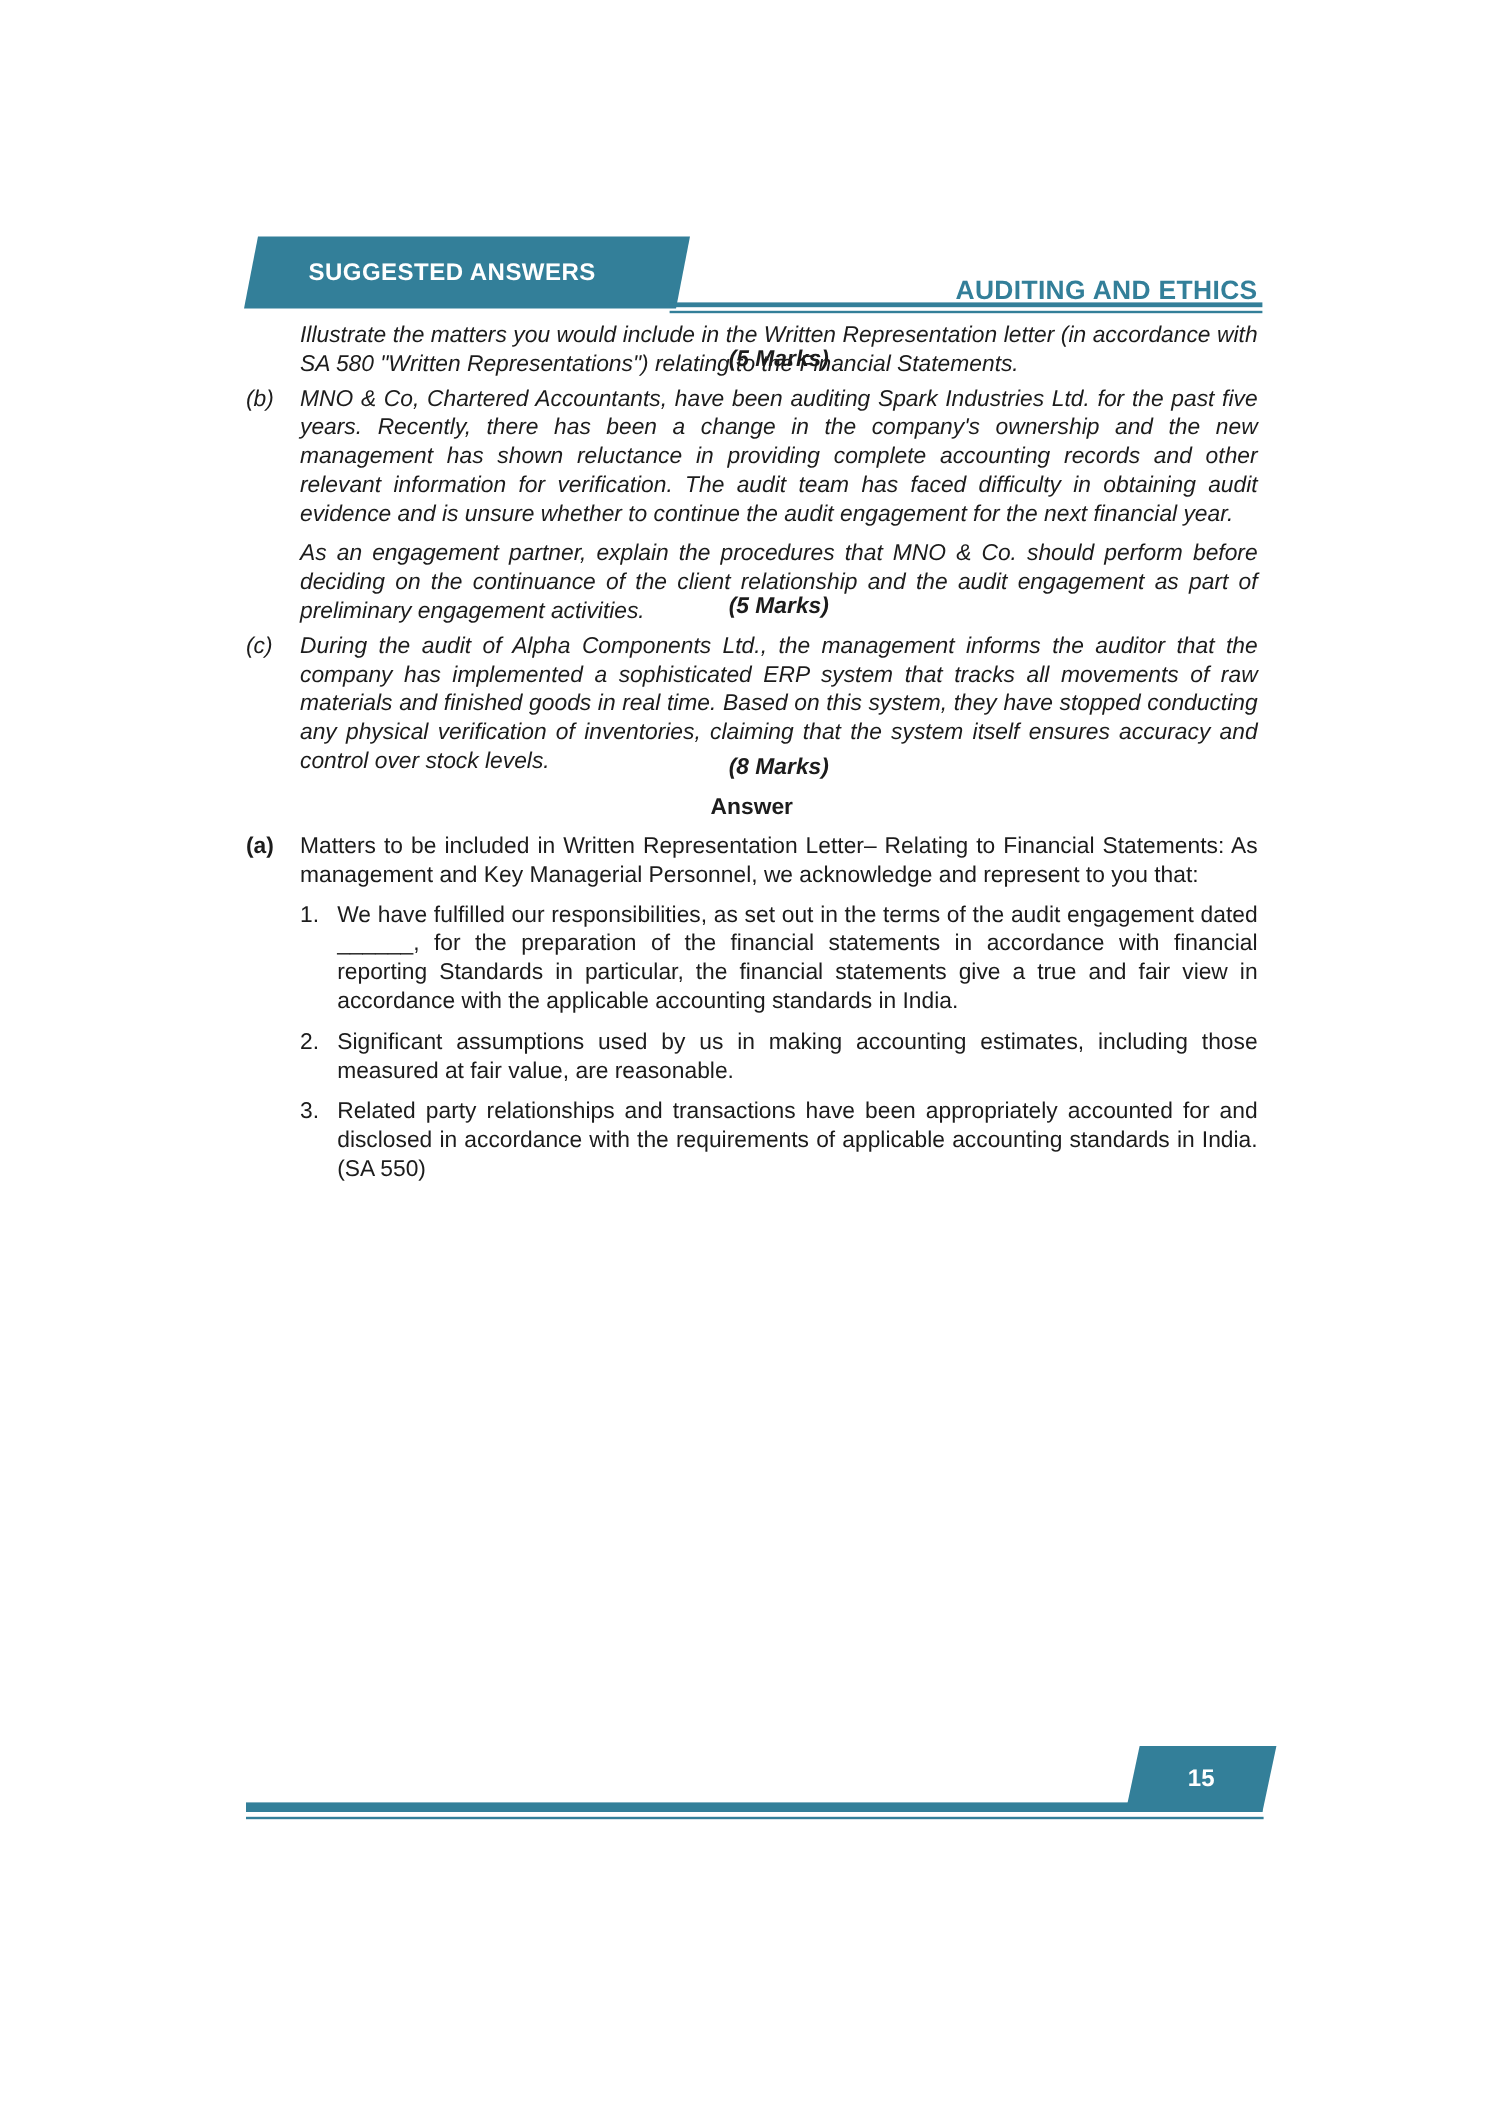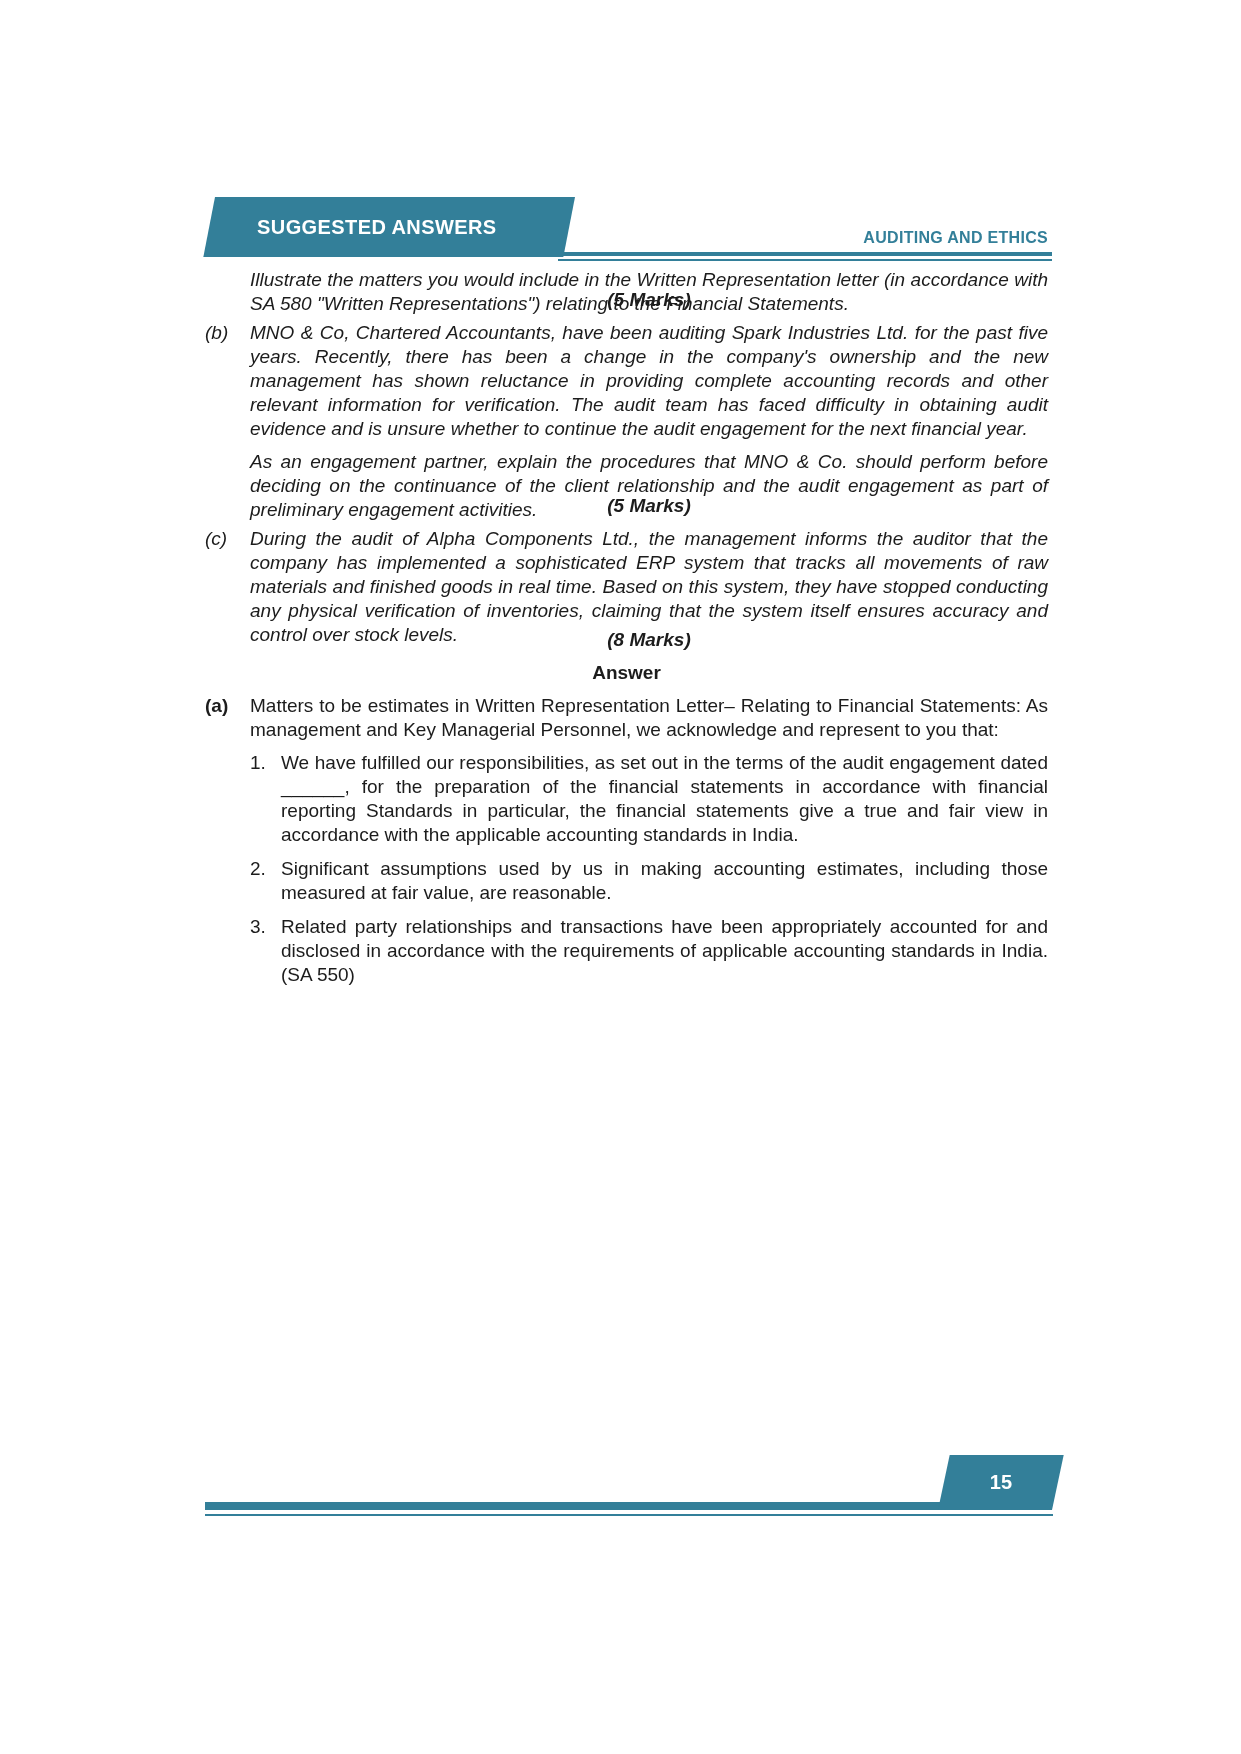--- a/index.html
+++ b/index.html
@@ -16,21 +16,21 @@
     transform:skewX(-11deg); transform-origin:0 0;
     display:flex; align-items:center;
   }
   .banner-text {
     transform:skewX(11deg);
     color:#ffffff; font-weight:700; font-size:20px; letter-spacing:0.4px;
     padding-left:48px; white-space:nowrap;
   }
   .subject {
     position:absolute; right:193px; top:229px;
-    color:var(--accent); font-weight:700; font-size:16px; letter-spacing:0.3px;
+    color:var(--accent); font-weight:700; font-size:22px; letter-spacing:0.3px;
     white-space:nowrap;
   }
   .rule-thick { position:absolute; left:558px; top:252px; width:494px; height:4px; background:var(--accent); }
   .rule-thin  { position:absolute; left:558px; top:259px; width:494px; height:2px; background:var(--accent); }
 
   
   .content {
     position:absolute; left:205px; top:268px; width:843px;
     font-size:19px; line-height:24px;
   }
@@ -89,21 +89,21 @@
     </div>
 
     <div class="para q">
       <span class="marks">(8 Marks)</span>
     </div>
 
     <div class="answer-heading">Answer</div>
 
     <div class="para">
       <span class="hang ans-label">(a)</span>
-      <span>Matters to be estimates in Written Representation Letter– Relating to Financial Statements: As management and Key Managerial Personnel, we acknowledge and represent to you that:</span>
+      <span>Matters to be included in Written Representation Letter– Relating to Financial Statements: As management and Key Managerial Personnel, we acknowledge and represent to you that:</span>
     </div>
 
     <div class="list-item">
       <span class="num">1.</span>
       <span>We have fulfilled our responsibilities, as set out in the terms of the audit engagement dated ______, for the preparation of the financial statements in accordance with financial reporting Standards in particular, the financial statements give a true and fair view in accordance with the applicable accounting standards in India.</span>
     </div>
 
     <div class="list-item">
       <span class="num">2.</span>
       <span>Significant assumptions used by us in making accounting estimates, including those measured at fair value, are reasonable.</span>

